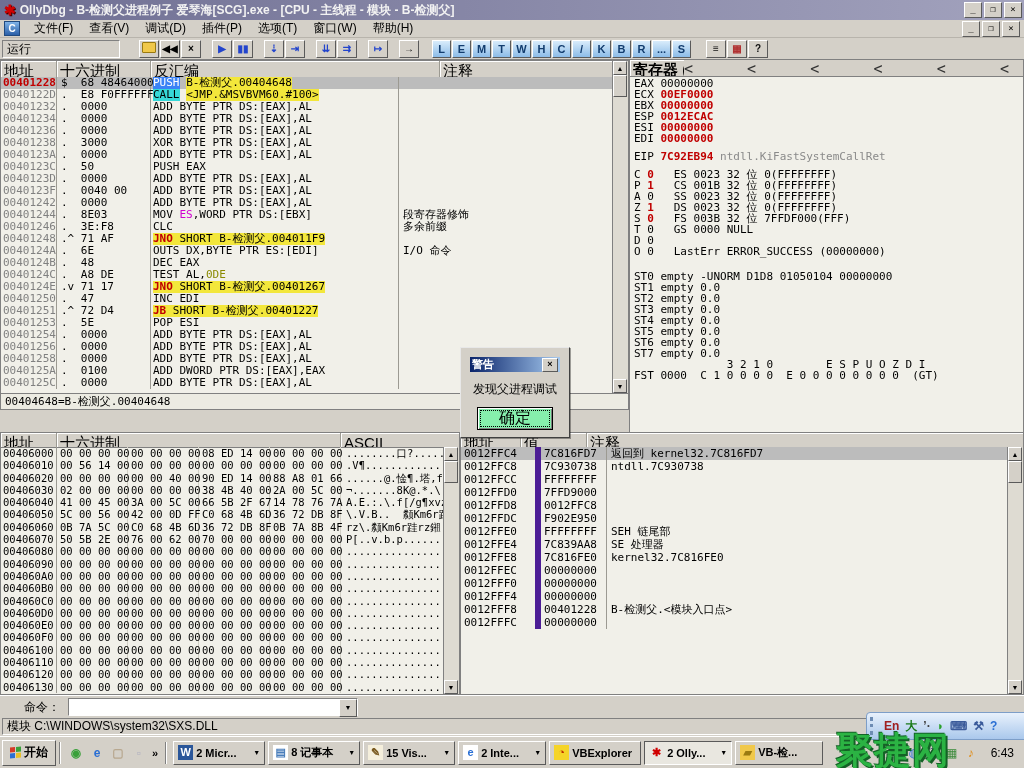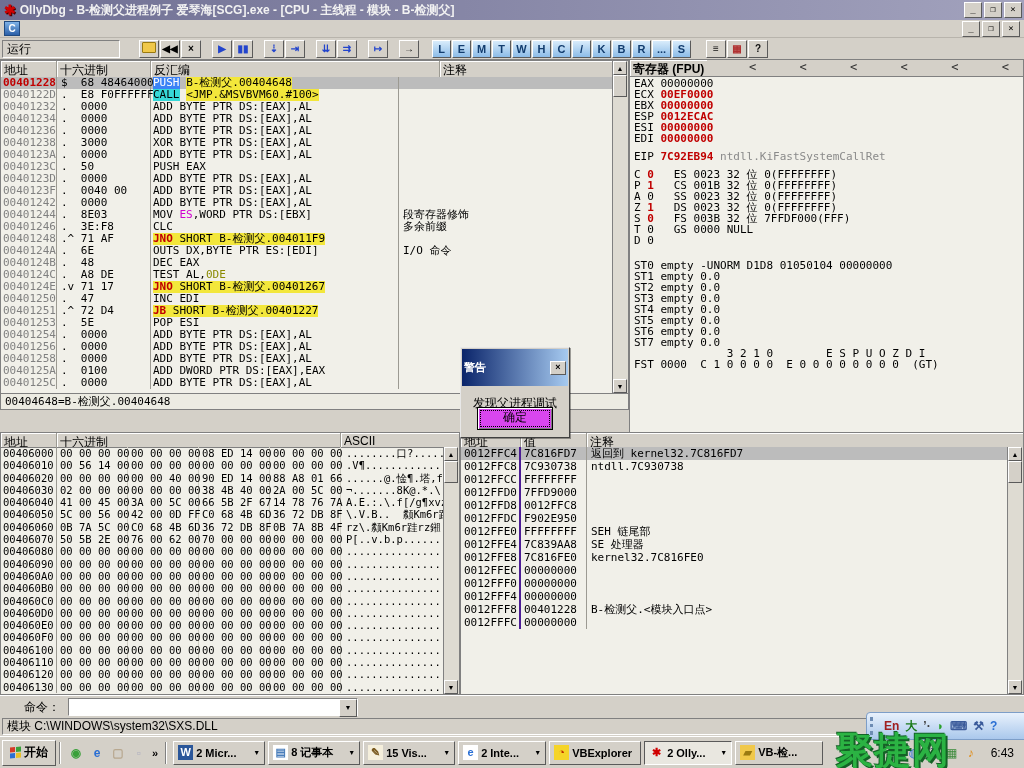--- a/index.html
+++ b/index.html
@@ -30,21 +30,21 @@
   .tbtn{width:20px;height:18px;margin-left:1px;text-align:center;line-height:16px;font-size:10px;font-weight:bold;
     border:1px solid;border-color:#fff #5a5a5a #5a5a5a #fff;background:#d4d0c8;box-sizing:border-box;white-space:nowrap;overflow:hidden}
   .tgap{width:10px}
   .lbtn{width:19px;height:18px;margin-left:1px;text-align:center;line-height:16px;font-size:11px;font-weight:bold;
     border:1px solid;border-color:#fff #5a5a5a #5a5a5a #fff;background:linear-gradient(#d9ecfb,#8cbce8);color:#123c6e;box-sizing:border-box}
   .folder-glyph{display:inline-block;width:12px;height:9px;background:#f0c84a;border:1px solid #9a7a10;border-radius:1px;position:relative;top:1px}
 
   
   .pane{position:absolute;background:#f1f0e9;overflow:hidden;box-sizing:border-box;border:1px solid #808080}
   .pane-header{position:absolute;left:0;top:0;right:0;height:16px;background:#d4d0c8;
-    border-bottom:1px solid #808080;display:flex;font-size:12px}
+    border-bottom:1px solid #808080;display:flex;font-size:15px}
   .hcell{border-right:1px solid #9c9a92;box-shadow:inset 1px 1px 0 #fff;padding:1px 3px;box-sizing:border-box;white-space:nowrap;overflow:hidden}
   #disasm-pane{left:0;top:60px;width:629px;height:334px}
   #registers-pane{left:629px;top:59px;width:395px;height:432px}
   #dump-pane{left:0;top:432px;width:460px;height:263px}
   #stack-pane{left:460px;top:432px;width:564px;height:263px}
 
   
   #disasm-rows{position:absolute;left:0;top:16px;right:16px;bottom:0}
   .dr{display:flex;height:12px;line-height:12px;font-family:"DejaVu Sans Mono",monospace;font-size:11px;white-space:pre}
   .dr.sel{background:#bcbcbc}
@@ -77,42 +77,42 @@
   #dump-rows{position:absolute;left:0;top:14px;right:16px;bottom:0}
   .mr{display:flex;height:12.3px;line-height:12px;font-family:"DejaVu Sans Mono",monospace;font-size:10.5px;white-space:pre}
   .ma{width:56px;padding-left:2px;border-right:1px solid #9c9a92;box-sizing:border-box}
   .mg{width:71px;padding-left:3px;border-right:1px solid #d2d0c6;box-sizing:border-box}
   .mt{flex:1;padding-left:5px;overflow:hidden}
 
   
   #stack-rows{position:absolute;left:0;top:14px;right:16px;bottom:0}
   .sr{display:flex;height:13px;line-height:13px;font-family:"DejaVu Sans Mono",monospace;font-size:11px;white-space:pre}
   .sr.sel{background:#bcbcbc}
-  .sa{width:60px;padding-left:3px;border-right:2px solid #4c1d95;box-sizing:border-box}
+  .sa{width:80px;padding-left:3px;border-right:6px solid #4c1d95;box-sizing:border-box}
   .sv{width:66px;padding-left:3px;border-right:1px solid #9c9a92;box-sizing:border-box}
   .sc{flex:1;padding-left:4px;overflow:hidden}
 
   
   .vscroll{position:absolute;width:16px;background:#dedbd2;border-left:1px solid #808080;box-sizing:border-box}
   .sb-btn{width:14px;height:14px;font-size:7px;line-height:13px;text-align:center;
     border:1px solid;border-color:#fff #5a5a5a #5a5a5a #fff;background:#d4d0c8;box-sizing:border-box}
   .sb-thumb{width:14px;height:22px;border:1px solid;border-color:#fff #5a5a5a #5a5a5a #fff;background:#d4d0c8;box-sizing:border-box}
   .sb-bottom{position:absolute;bottom:0}
 
   
   #dialog{position:absolute;left:460px;top:347px;width:110px;height:91px;background:#d4d0c8;
     border:1px solid;border-color:#e8e8e8 #404040 #404040 #e8e8e8;box-shadow:1px 1px 0 rgba(0,0,0,.35);z-index:30;box-sizing:border-box}
-  #dialog-title{height:15px;margin:1px;background:linear-gradient(90deg,#0a246a,#a6caf0);color:#fff;
-    font-size:11px;font-weight:bold;display:flex;align-items:center;padding:11px 2px}
+  #dialog-title{height:15px;margin:9px;background:linear-gradient(90deg,#0a246a,#a6caf0);color:#fff;
+    font-size:11px;font-weight:bold;display:flex;align-items:center;padding:0 2px}
   #dialog-close{margin-left:auto;width:14px;height:12px;font-size:9px;line-height:10px;text-align:center;
     border:1px solid;border-color:#fff #5a5a5a #5a5a5a #fff;background:#d4d0c8;color:#000}
   #dialog-msg{text-align:center;margin-top:9px;font-size:12px}
   #dialog-ok{position:absolute;left:50%;transform:translateX(-50%);bottom:7px;width:74px;height:21px;
-    background:#d946ef;border:1px solid #000;box-shadow:inset 1px 1px 0 #fff,inset -1px -1px 0 #808080;
-    font-size:12px;text-align:center;line-height:19px;outline:1px dotted #000;outline-offset:-4px}
+    background:#86efac;border:1px solid #000;box-shadow:inset 1px 1px 0 #fff,inset -1px -1px 0 #808080;
+    font-size:16px;text-align:center;line-height:19px;outline:1px dotted #000;outline-offset:-4px}
 
   
   #cmdbar{position:absolute;left:0;top:695px;width:1024px;height:22px;background:#d4d0c8;display:flex;align-items:center;border-top:1px solid #fff}
   #cmd-label{margin-left:24px;margin-right:8px}
   #cmd-combo{width:290px;height:18px;background:#fff;border:1px solid;border-color:#808080 #fff #fff #808080;display:flex;box-sizing:border-box}
   #cmd-input{flex:1;border:none;outline:none;font-size:11px;padding:1px 2px;font-family:"DejaVu Sans Mono",monospace}
   #cmd-drop{width:16px;height:16px;font-size:7px;line-height:15px;text-align:center;border:1px solid;border-color:#fff #5a5a5a #5a5a5a #fff;background:#d4d0c8}
   #statusbar{position:absolute;left:0;top:717px;width:1024px;height:19px;background:#d4d0c8;box-sizing:border-box;padding:1px 2px}
   #status-panel{height:15px;line-height:15px;border:1px solid;border-color:#808080 #fff #fff #808080;padding-left:4px;font-size:12px}
 
@@ -150,20 +150,29 @@
 <div id="titlebar">
   <span id="app-icon">✱</span>
   <span id="title-text">OllyDbg - B-检测父进程例子 爱琴海[SCG].exe - [CPU - 主线程 - 模块 - B-检测父]</span>
   <span class="winbtn">_</span>
   <span class="winbtn">❐</span>
   <span class="winbtn">×</span>
 </div>
 
 <div id="menubar">
   <span id="cpu-win-icon">C</span>
+  <span id="menu-items" style="display:flex">
+      <span class="menu-item">文件(F)</span>
+      <span class="menu-item">查看(V)</span>
+      <span class="menu-item">调试(D)</span>
+      <span class="menu-item">插件(P)</span>
+      <span class="menu-item">选项(T)</span>
+      <span class="menu-item">窗口(W)</span>
+      <span class="menu-item">帮助(H)</span>
+    </span>
   <span id="mdi-controls">
     <span class="winbtn">_</span>
     <span class="winbtn">❐</span>
     <span class="winbtn">×</span>
   </span>
 </div>
 
 <div id="toolbar">
   <span id="run-status" class="sunken">运行</span>
   <span id="toolbar-buttons" style="display:flex;margin-left:8px">
@@ -268,20 +277,21 @@
       <div class="rl blank"></div>
       <div class="rl"><span>EIP </span><span class="seg-r">7C92EB94</span><span class="seg-g"> ntdll.KiFastSystemCallRet</span></div>
       <div class="rl blank"></div>
       <div class="rl"><span>C </span><span class="seg-r">0</span><span>   ES 0023 32 位 0(FFFFFFFF)</span></div>
       <div class="rl"><span>P </span><span class="seg-r">1</span><span>   CS 001B 32 位 0(FFFFFFFF)</span></div>
       <div class="rl"><span>A </span><span>0</span><span>   SS 0023 32 位 0(FFFFFFFF)</span></div>
       <div class="rl"><span>Z </span><span class="seg-r">1</span><span>   DS 0023 32 位 0(FFFFFFFF)</span></div>
       <div class="rl"><span>S </span><span class="seg-r">0</span><span>   FS 003B 32 位 7FFDF000(FFF)</span></div>
       <div class="rl"><span>T </span><span>0</span><span>   GS 0000 NULL</span></div>
       <div class="rl"><span>D </span><span>0</span></div>
+      <div class="rl"><span>O </span><span>0</span><span>   LastErr ERROR_SUCCESS (00000000)</span></div>
       <div class="rl blank"></div>
       <div class="rl blank"></div>
       <div class="rl"><span>ST0 empty -UNORM D1D8 01050104 00000000</span></div>
       <div class="rl"><span>ST1 empty 0.0</span></div>
       <div class="rl"><span>ST2 empty 0.0</span></div>
       <div class="rl"><span>ST3 empty 0.0</span></div>
       <div class="rl"><span>ST4 empty 0.0</span></div>
       <div class="rl"><span>ST5 empty 0.0</span></div>
       <div class="rl"><span>ST6 empty 0.0</span></div>
       <div class="rl"><span>ST7 empty 0.0</span></div>

